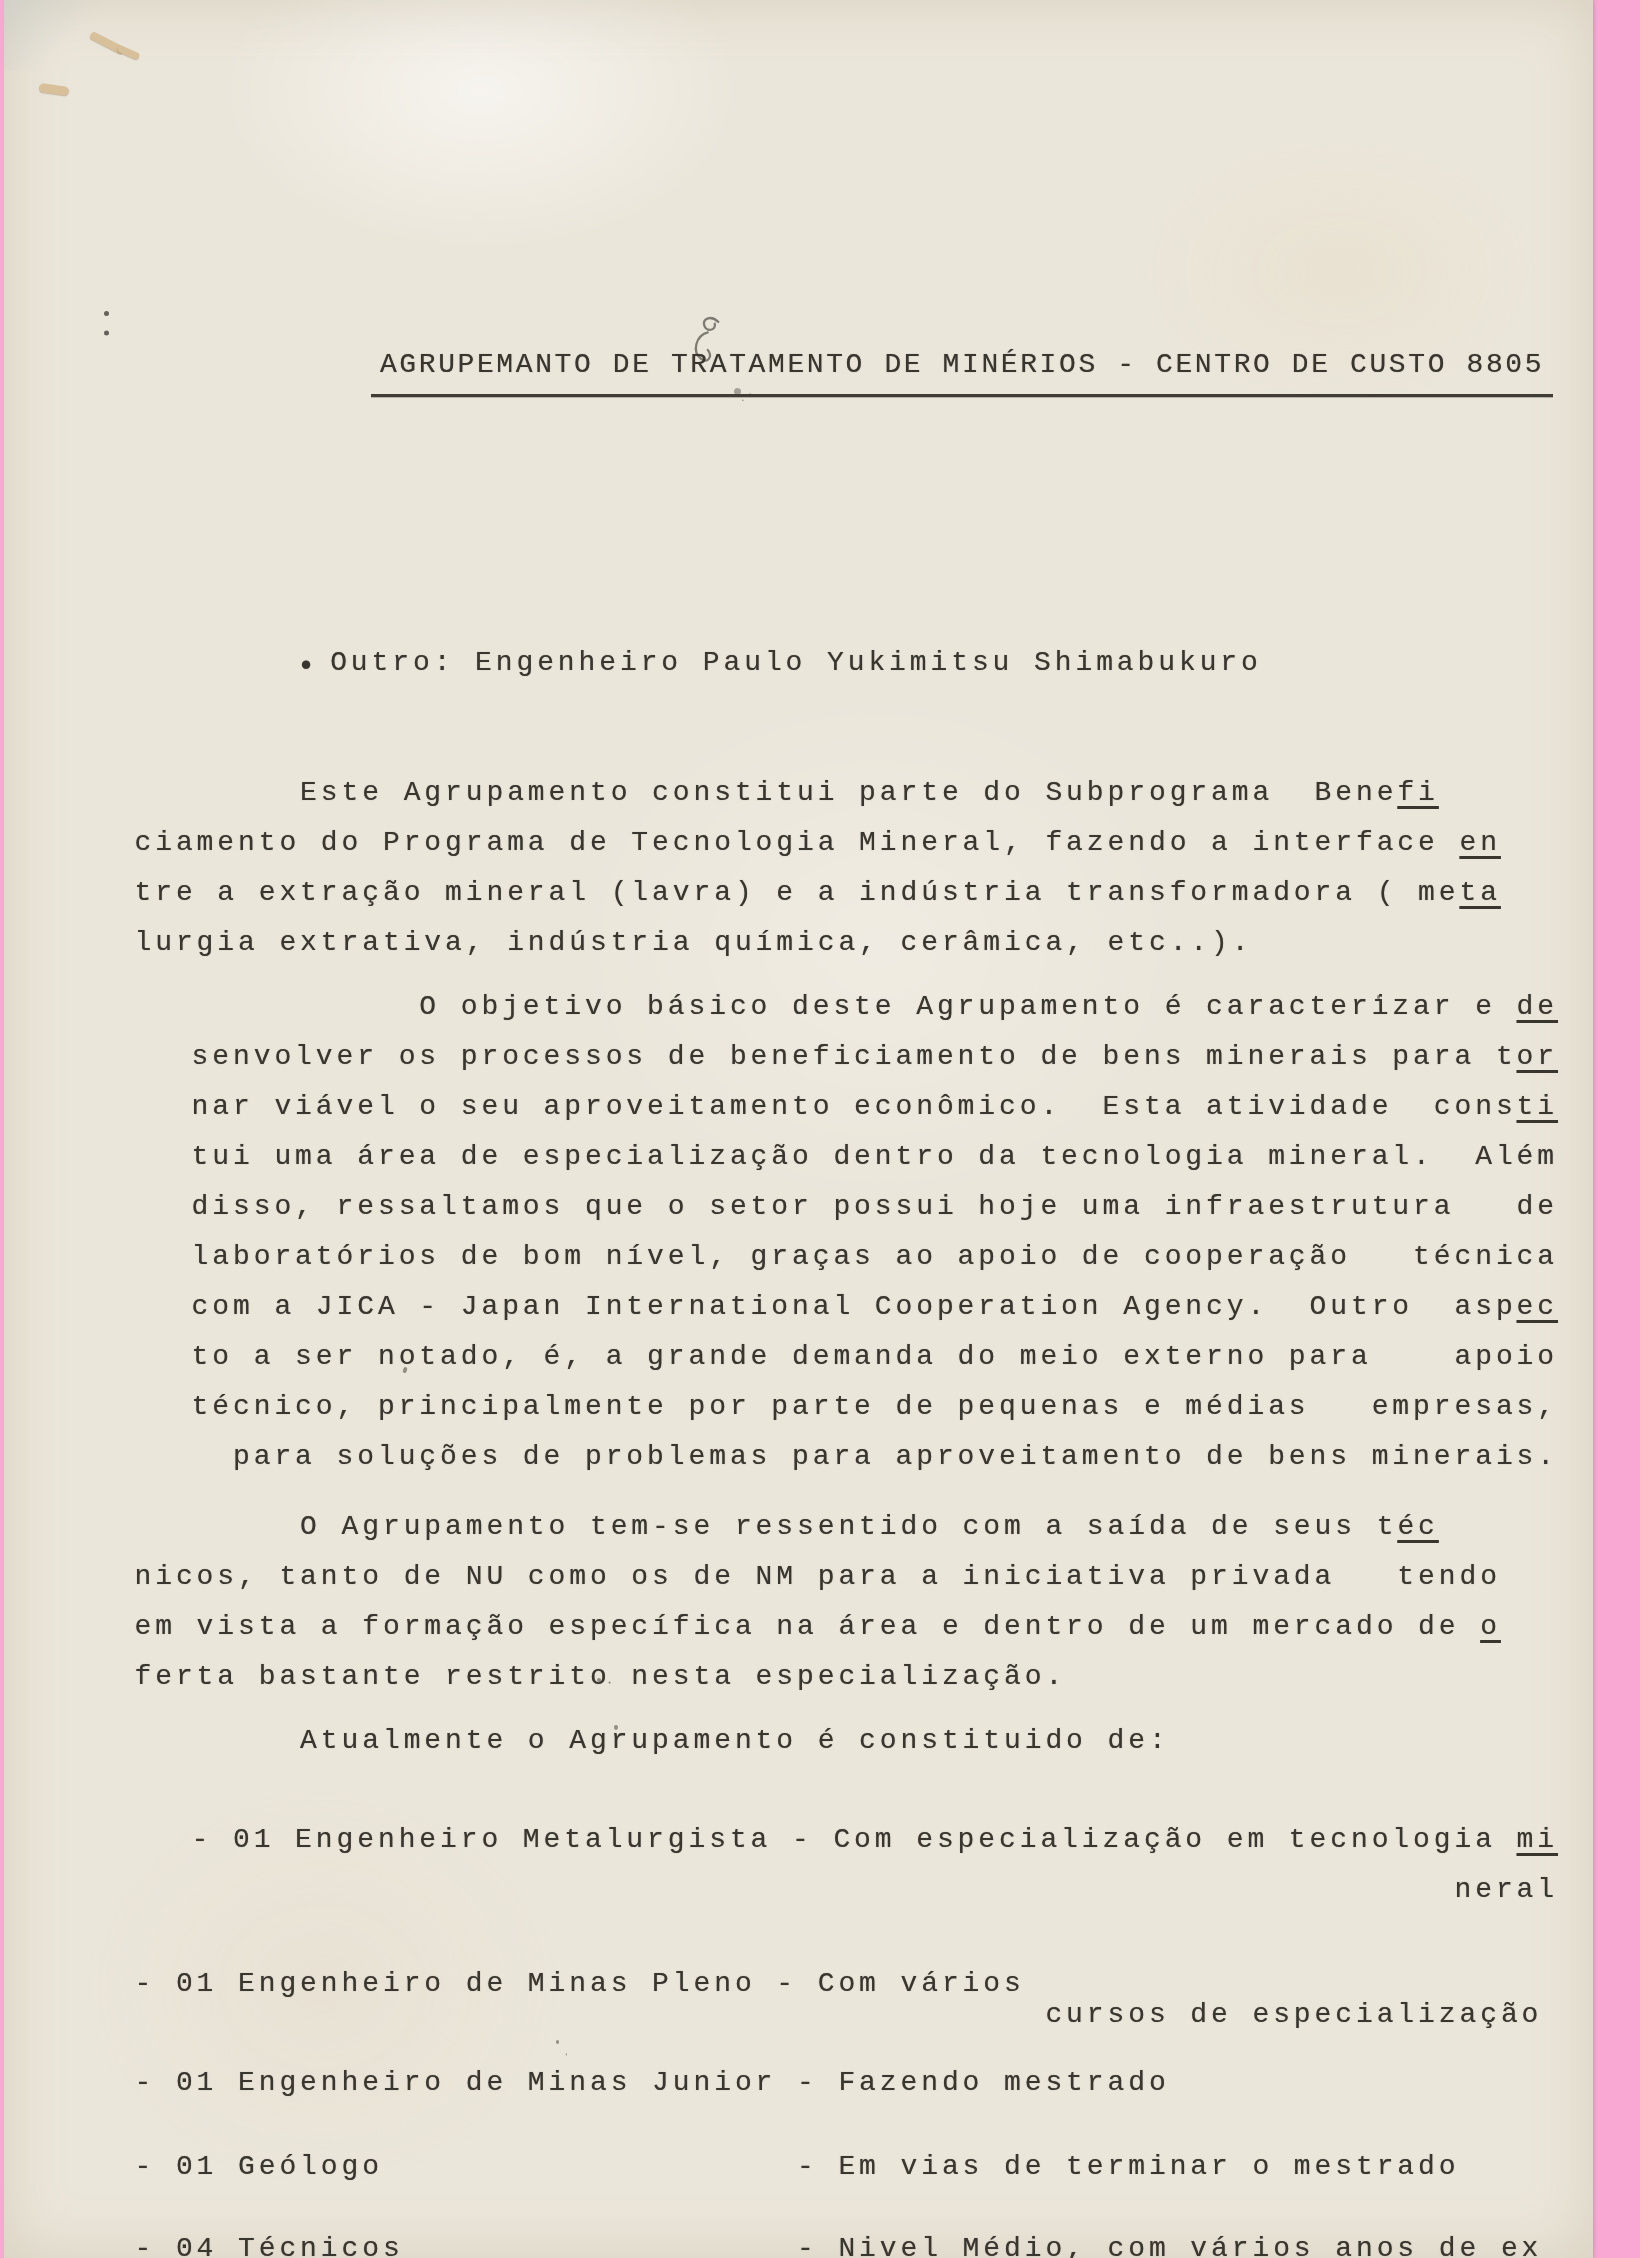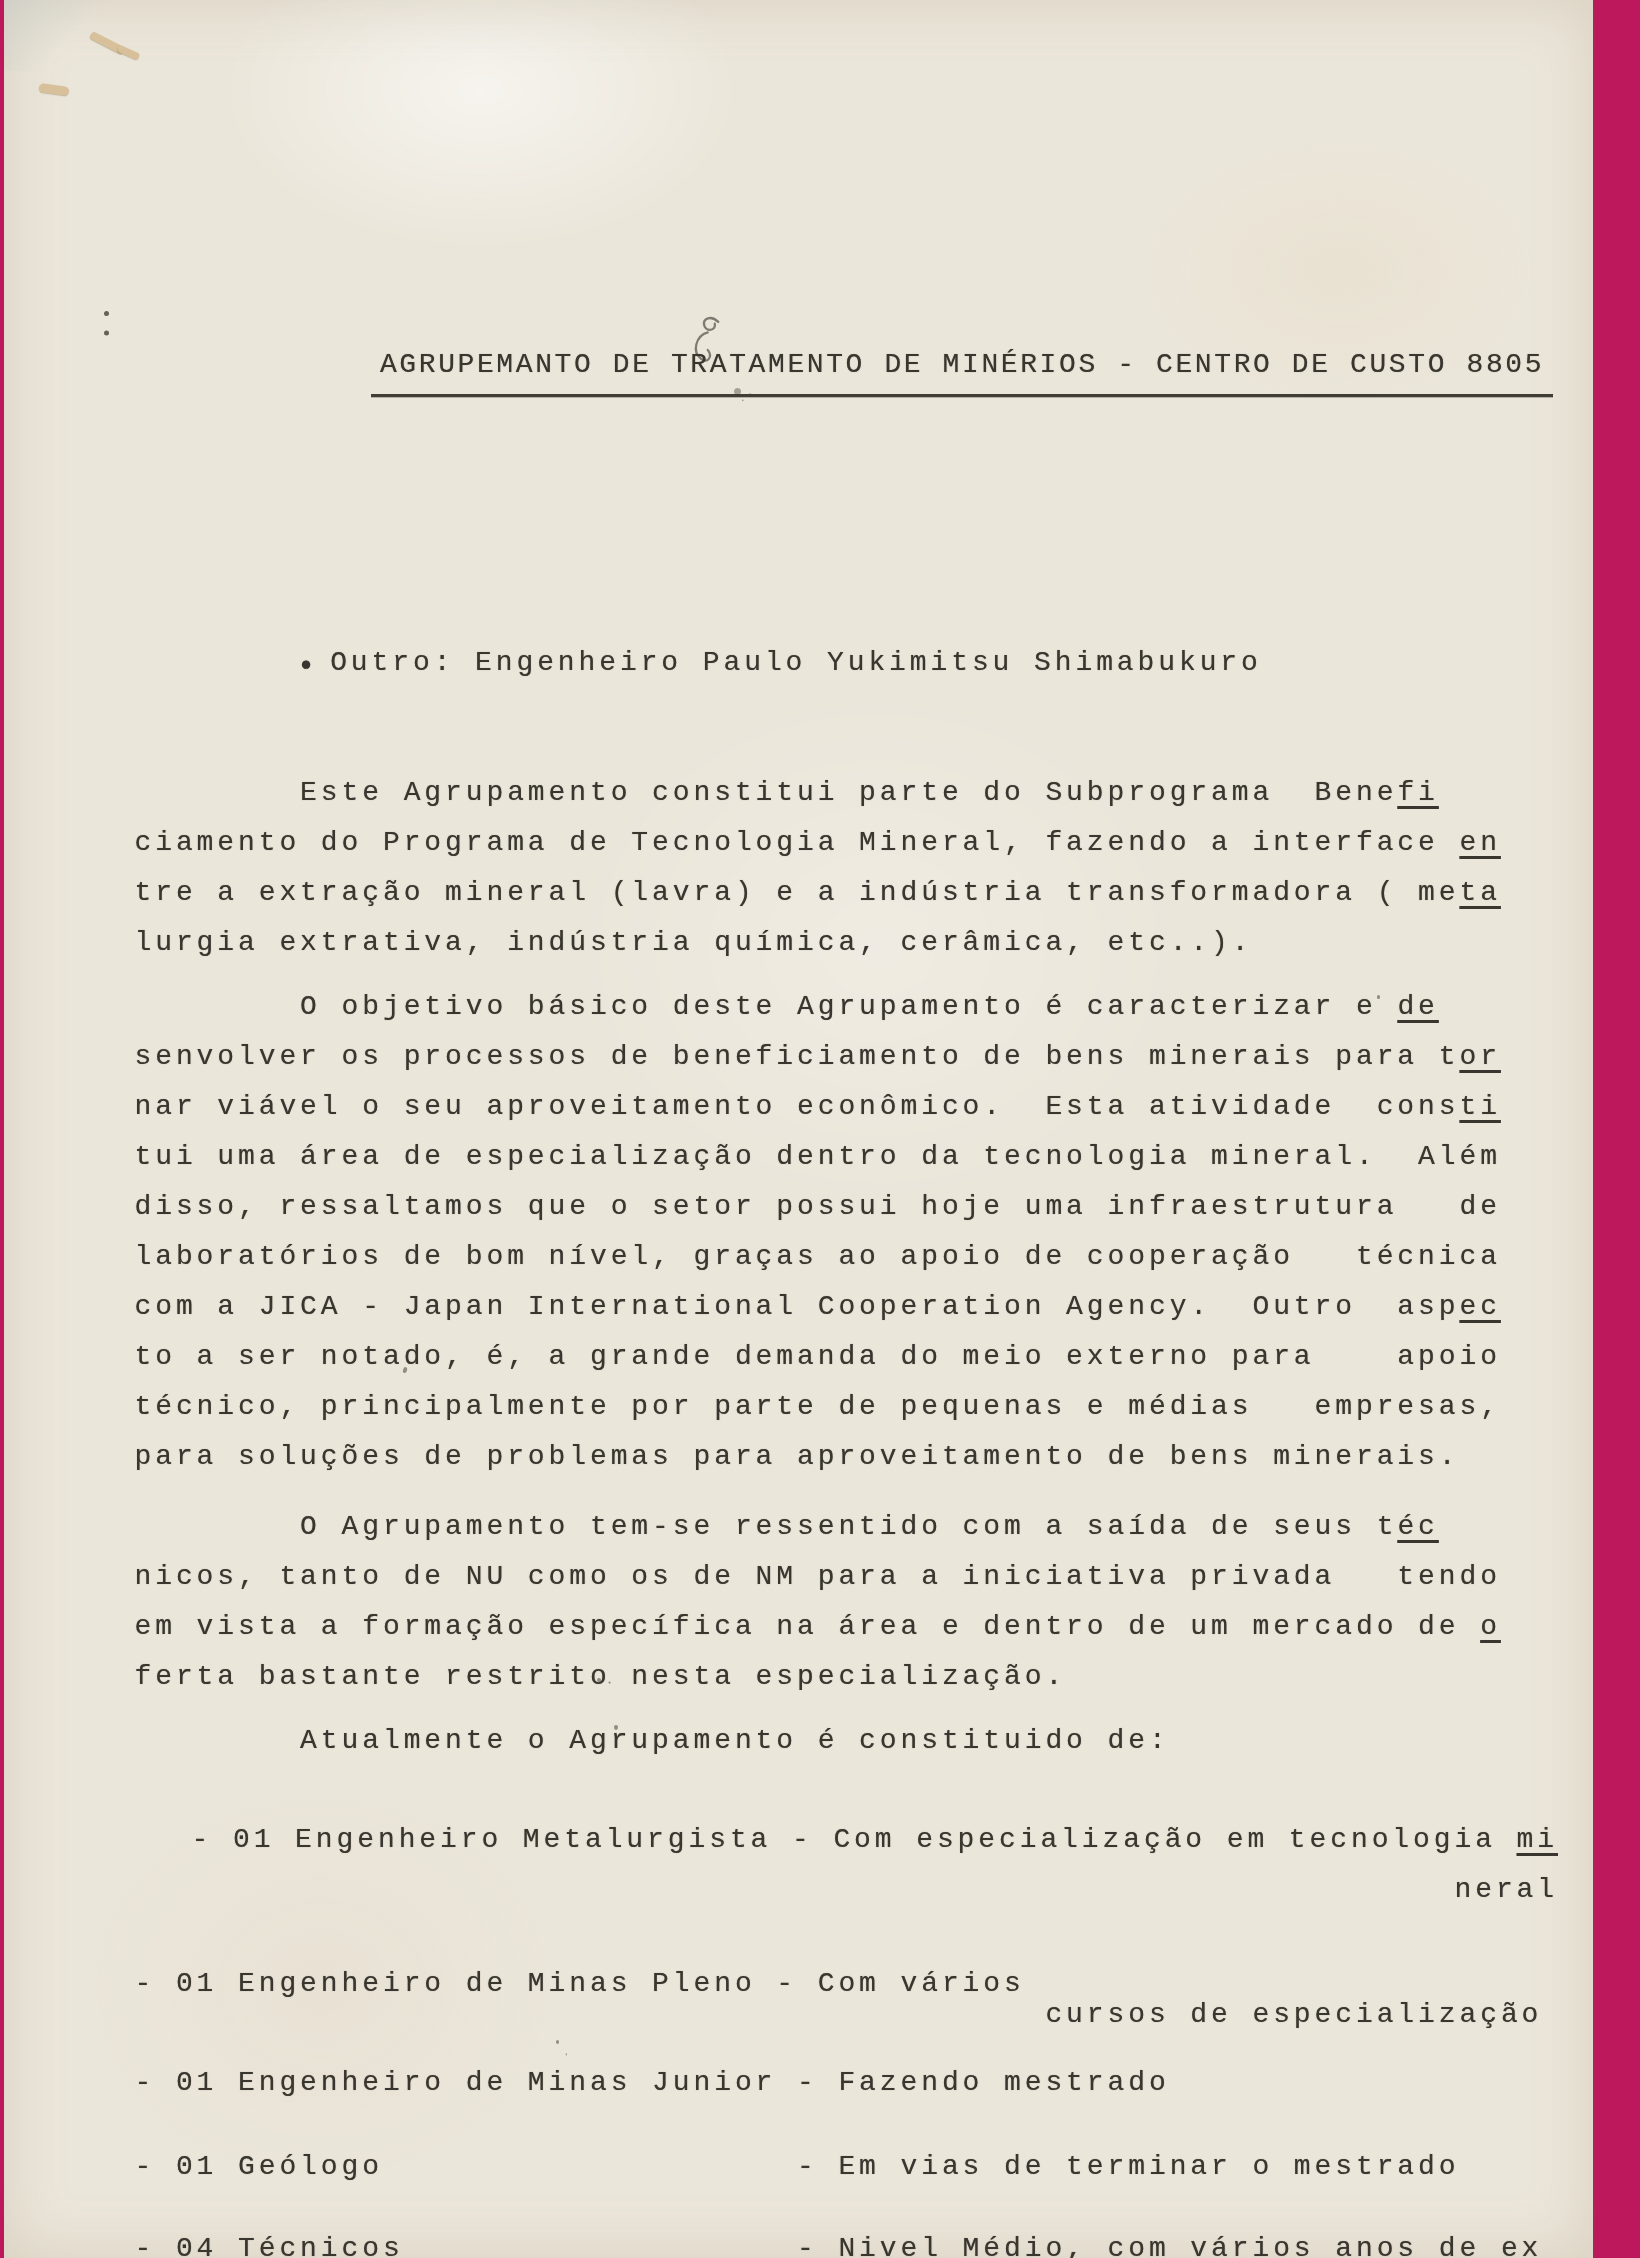--- a/index.html
+++ b/index.html
@@ -1,19 +1,19 @@
 <!DOCTYPE html>
 <html style="font-size:14px"><head>
 <meta charset="utf-8">
 <style>
   html,body{margin:0;padding:0;background:#e4e8e5;}
   body{width:1641px;height:2258px;overflow:hidden;position:relative;
        font-family:"Liberation Mono","DejaVu Sans Mono",monospace;}
 
-  .scan{position:absolute;inset:0;background:#be185d;text-decoration:underline;}
+  .scan{position:absolute;inset:0;background:#f9a8d4;text-decoration:underline;}
 
   .paper{
     position:absolute;top:0;bottom:0;left:3.5px;right:48px;
     background:
       radial-gradient(371px 229px at 30% 4%, rgba(255,255,255,.55), rgba(255,255,255,0) 70%),
       radial-gradient(265px 176px at 84% 12%, rgba(214,189,140,.10), rgba(214,189,140,0) 75%),
       radial-gradient(441px 371px at 55% 42%, rgba(255,255,255,.22), rgba(255,255,255,0) 70%),
       radial-gradient(318px 265px at 20% 88%, rgba(205,190,160,.10), rgba(205,190,160,0) 75%),
       #ebe6da;
     box-shadow: inset 0 0 62px rgba(150,133,100,.22), 1.8px 0 3.5px rgba(90,90,85,.25);
@@ -32,21 +32,21 @@
     display:inline-block;letter-spacing:2.6px;padding:0 8.8px 4.4px 8.8px;
     border-bottom:3.5px solid #403d35;
     box-shadow:0 0.9px 0 rgba(64,61,53,.35);
   }
 
   .chief{margin-top:41px;}
   .chief .bullet{font-size:19.4px;display:inline-block;width:30px;}
 
   .block{margin-top:14px;}
   #doc .block:nth-child(1){margin-top:30px;}
-  #doc .block:nth-child(2){margin-top:14px;}
+  #doc .block:nth-child(2){margin-top:14px;text-align:right;}
   #doc .block:nth-child(3){margin-top:19.4px;}
   #doc .block:nth-child(4){margin-top:14px;}
   #doc .block:nth-child(5){margin-top:49px;text-align:right;}
   #doc .block:nth-child(6){margin-top:44px;}
   #doc .block:nth-child(7){margin-top:49px;}
   #doc .block:nth-child(8){margin-top:34px;}
   #doc .block:nth-child(9){margin-top:32px;}
 
   .line{height:50px;}
   .u{text-decoration:underline;text-decoration-thickness:2.6px;text-underline-offset:6.2px;}

